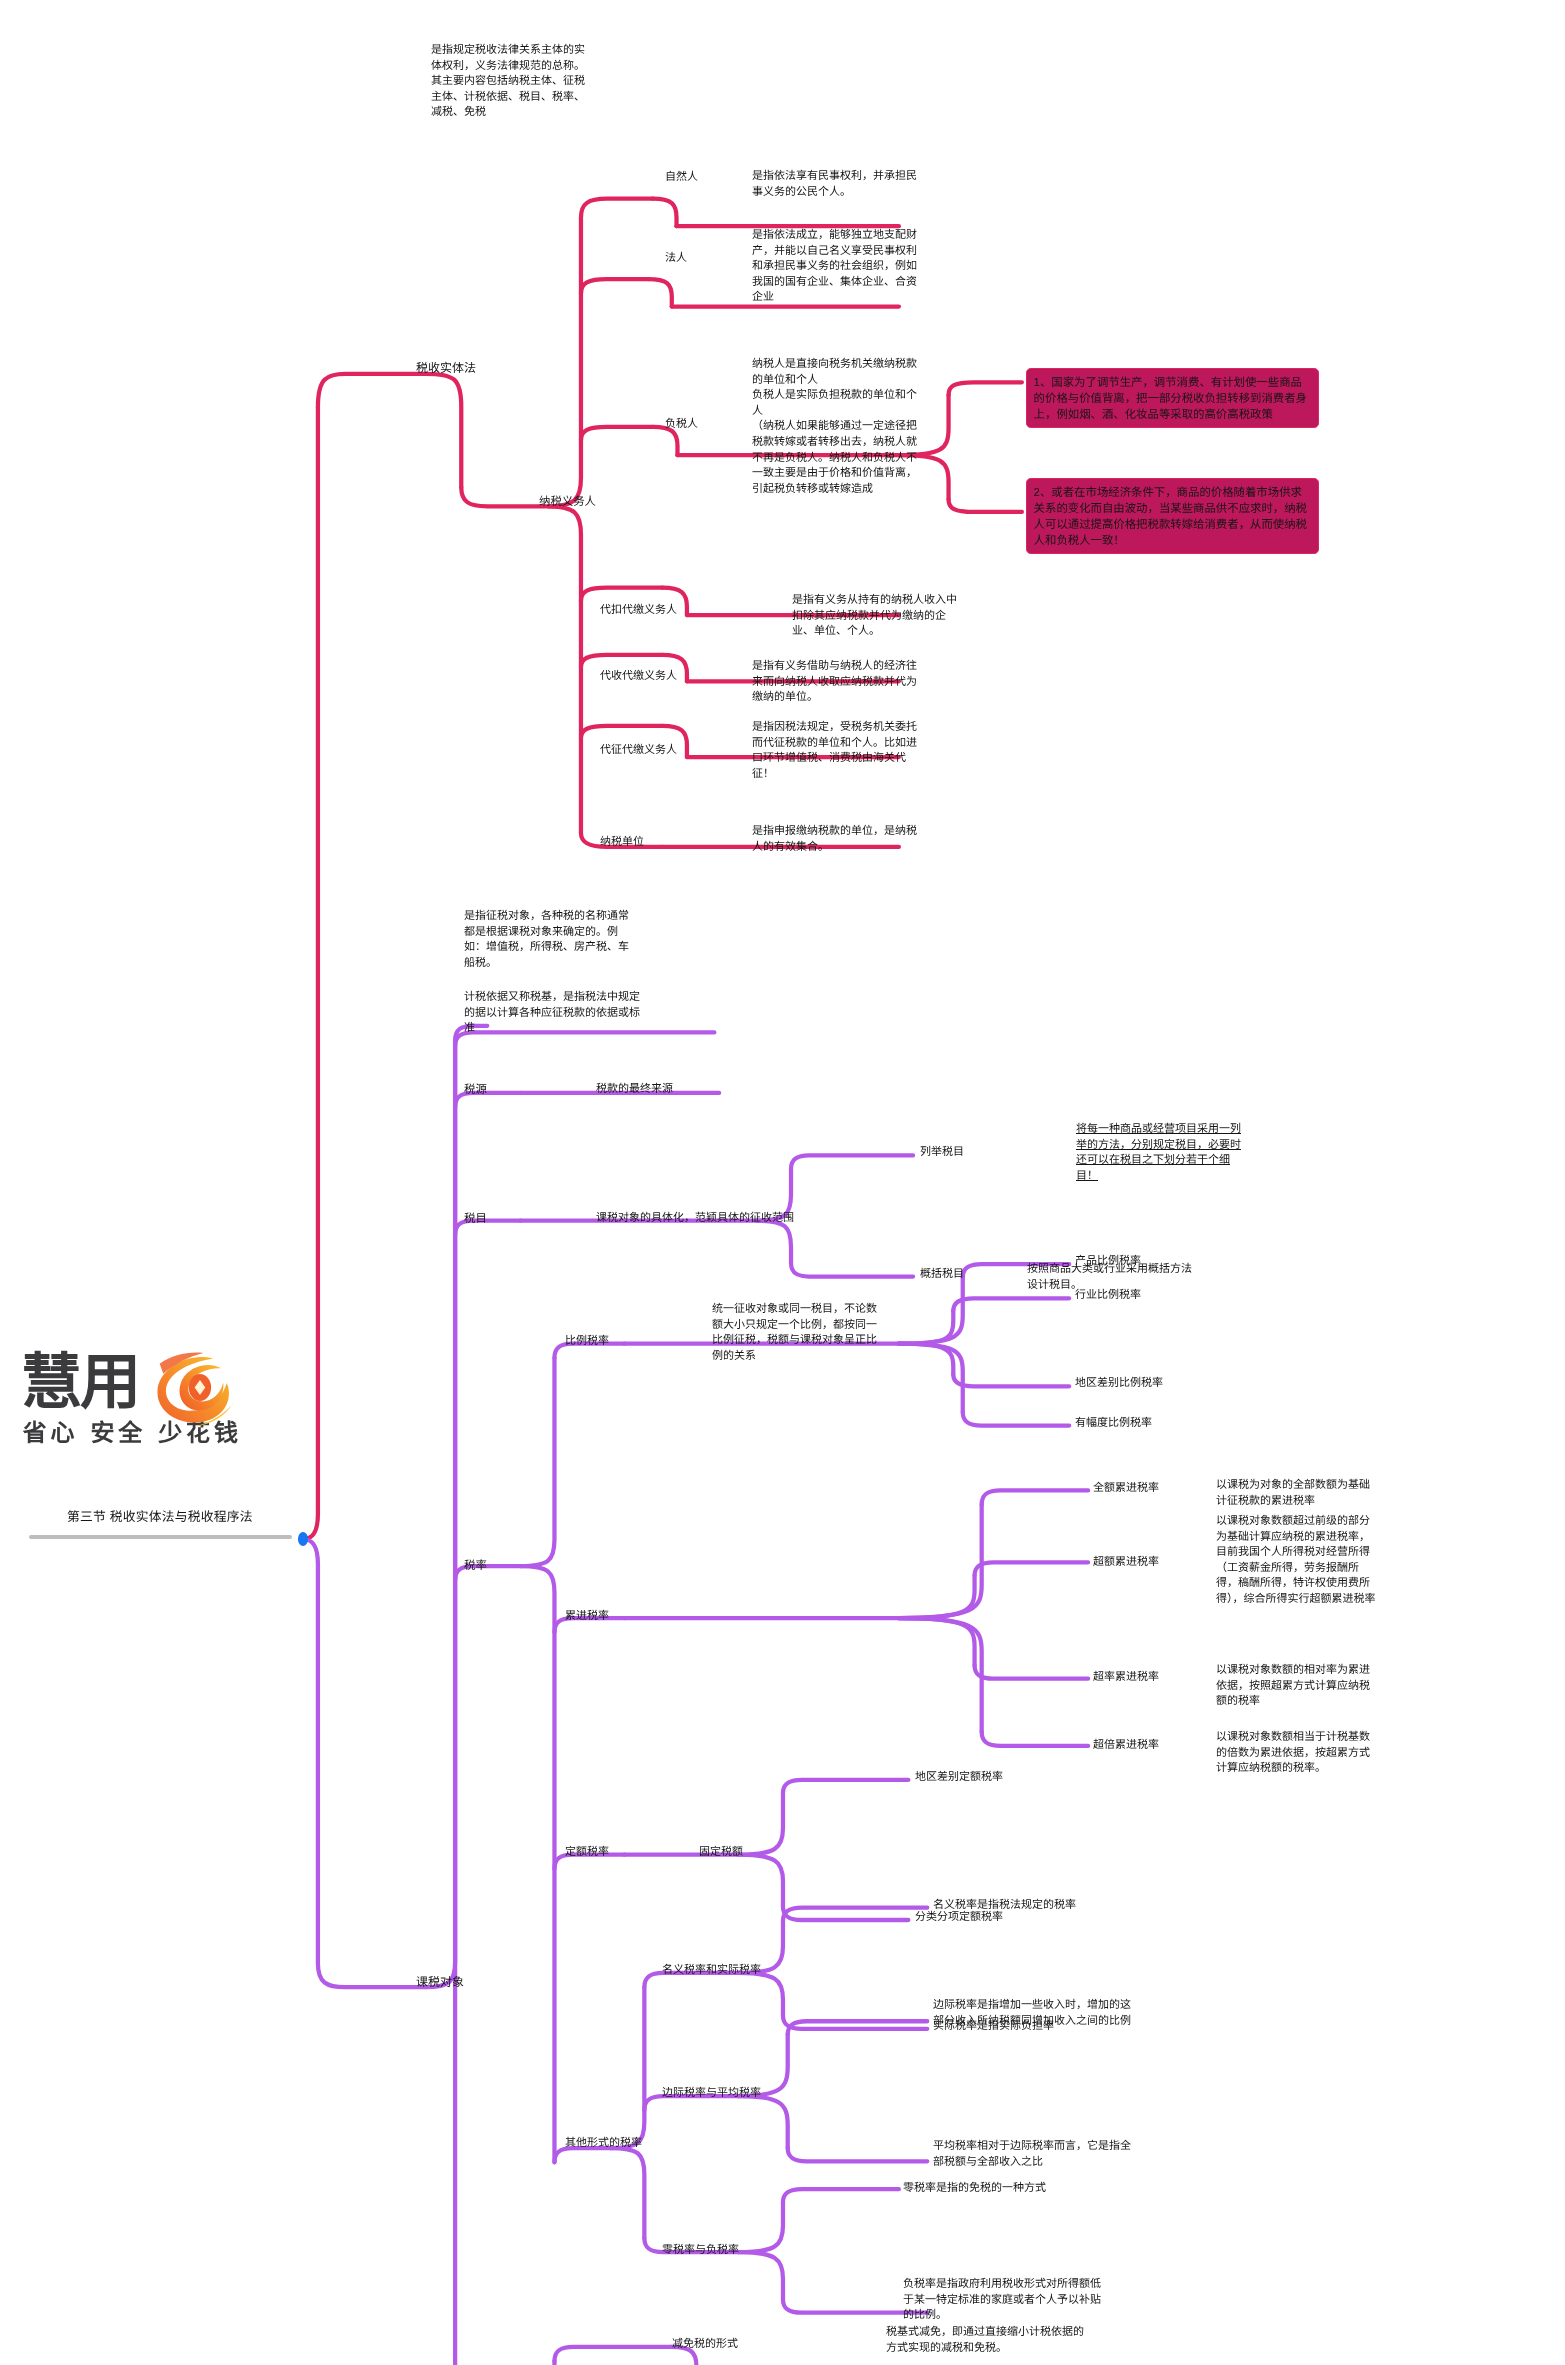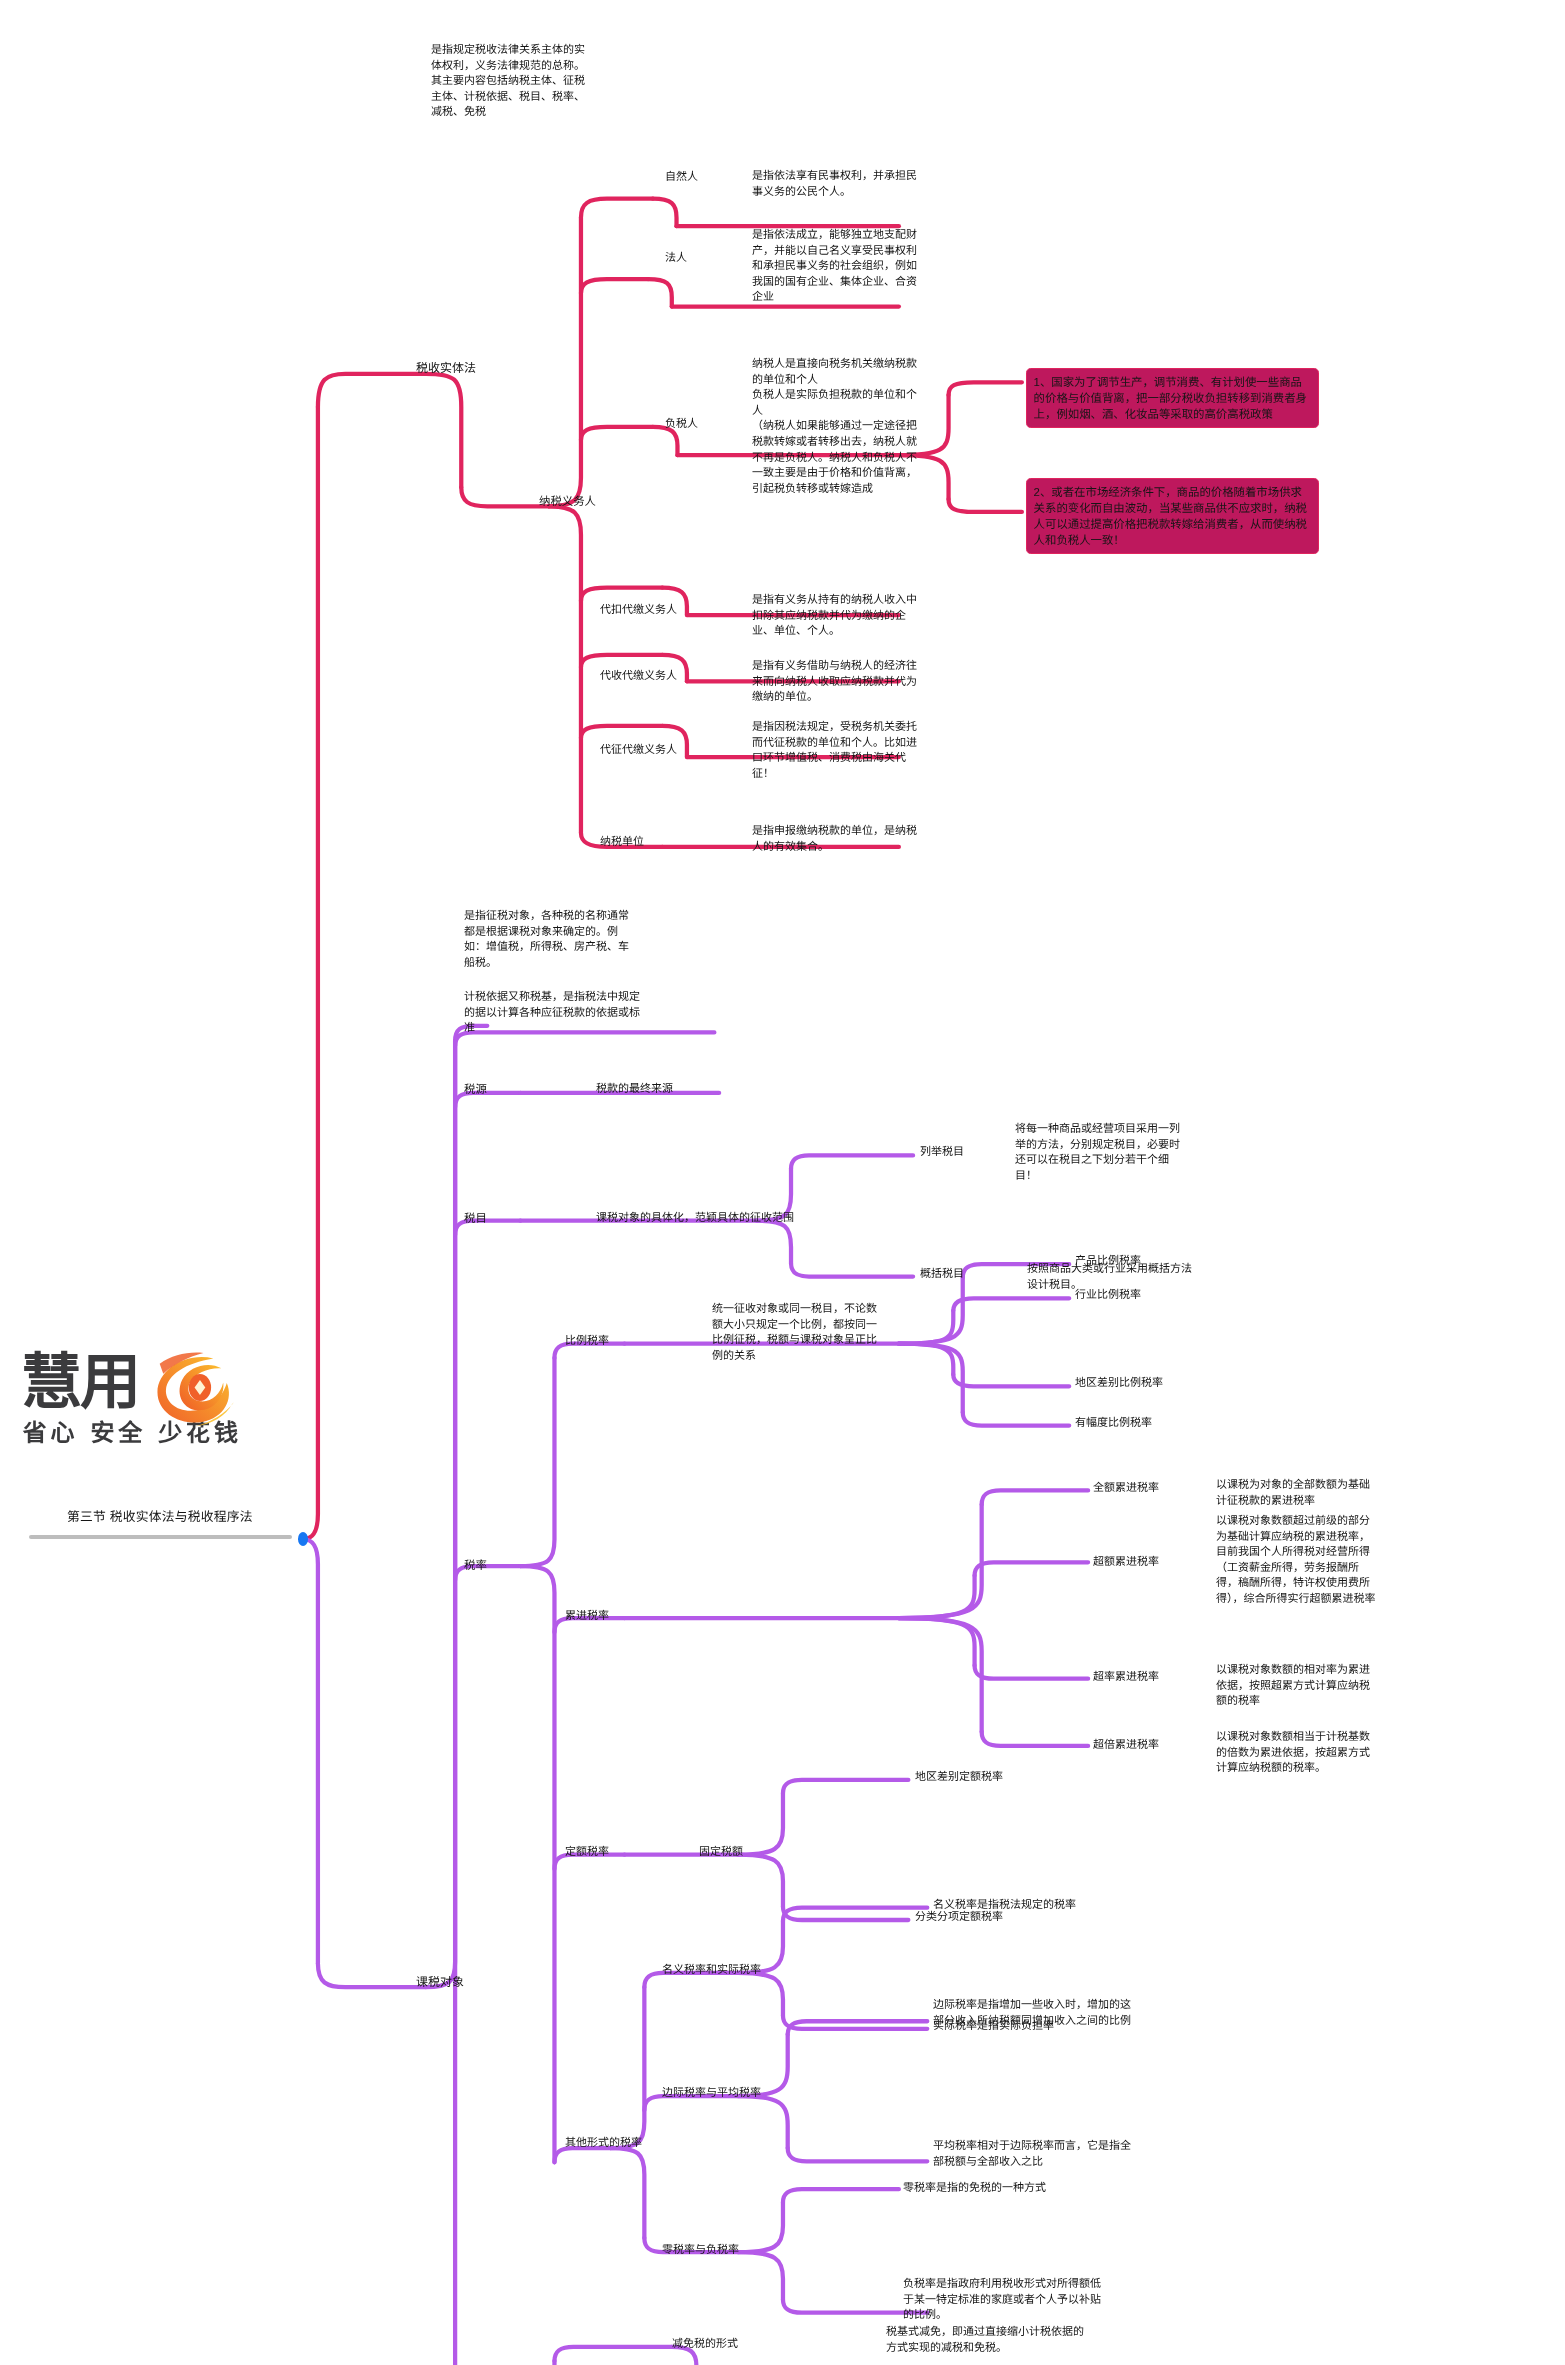--- a/index.html
+++ b/index.html
@@ -305,21 +305,21 @@
   <div class="node note" style="left:752px;top:227px;width:173px;">是指依法成立，能够独立地支配财产，并能以自己名义享受民事权利和承担民事义务的社会组织，例如我国的国有企业、集体企业、合资企业</div>
 
   <div class="node lvl-3" style="left:665px;top:416px;width:85px;">负税人</div>
   <div class="node note" style="left:752px;top:356px;width:175px;">纳税人是直接向税务机关缴纳税款的单位和个人
 负税人是实际负担税款的单位和个人
 （纳税人如果能够通过一定途径把税款转嫁或者转移出去，纳税人就不再是负税人。纳税人和负税人不一致主要是由于价格和价值背离，引起税负转移或转嫁造成</div>
   <div class="node note-boxed" style="left:1026px;top:368px;width:293px;">1、国家为了调节生产，调节消费、有计划使一些商品的价格与价值背离，把一部分税收负担转移到消费者身上，例如烟、酒、化妆品等采取的高价高税政策</div>
   <div class="node note-boxed" style="left:1026px;top:478px;width:293px;">2、或者在市场经济条件下，商品的价格随着市场供求关系的变化而自由波动，当某些商品供不应求时，纳税人可以通过提高价格把税款转嫁给消费者，从而使纳税人和负税人一致！</div>
 
   <div class="node lvl-3" style="left:600px;top:602px;width:123px;font-family:Liberation Serif, serif;">代扣代缴义务人</div>
-  <div class="node note" style="left:752px;top:592px;width:175px;font-family:Liberation Serif, serif;">是指有义务从持有的纳税人收入中扣除其应纳税款并代为缴纳的企业、单位、个人。</div>
+  <div class="node note" style="left:792px;top:592px;width:175px;font-family:Liberation Serif, serif;">是指有义务从持有的纳税人收入中扣除其应纳税款并代为缴纳的企业、单位、个人。</div>
 
   <div class="node lvl-3" style="left:600px;top:668px;width:123px;">代收代缴义务人</div>
   <div class="node note" style="left:752px;top:658px;width:175px;">是指有义务借助与纳税人的经济往来而向纳税人收取应纳税款并代为缴纳的单位。</div>
 
   <div class="node lvl-3" style="left:600px;top:742px;width:123px;">代征代缴义务人</div>
   <div class="node note" style="left:752px;top:719px;width:175px;">是指因税法规定，受税务机关委托而代征税款的单位和个人。比如进口环节增值税、消费税由海关代征！</div>
 
   <div class="node lvl-3" style="left:600px;top:834px;width:123px;">纳税单位</div>
   <div class="node note" style="left:752px;top:823px;width:175px;">是指申报缴纳税款的单位，是纳税人的有效集合。</div>
 
@@ -327,21 +327,21 @@
   <div class="node note" style="left:464px;top:908px;width:175px;">是指征税对象，各种税的名称通常都是根据课税对象来确定的。例如：增值税，所得税、房产税、车船税。</div>
 
   <div class="node note" style="left:464px;top:989px;width:185px;">计税依据又称税基，是指税法中规定的据以计算各种应征税款的依据或标准</div>
 
   <div class="node lvl-2" style="left:464px;top:1081px;width:66px;">税源</div>
   <div class="node note" style="left:596px;top:1081px;width:142px;">税款的最终来源</div>
 
   <div class="node lvl-2" style="left:464px;top:1210px;width:66px;">税目</div>
   <div class="node note" style="left:596px;top:1210px;width:199px;">课税对象的具体化，范颖具体的征收范围</div>
   <div class="node lvl-3" style="left:920px;top:1144px;width:85px;">列举税目</div>
-  <div class="node note" style="left:1015px;top:1121px;width:175px;">将每一种商品或经营项目采用一列举的方法，分别规定税目，必要时还可以在税目之下划分若干个细目！</div>
+  <div class="node note" style="left:1076px;top:1121px;width:175px;text-decoration:underline;">将每一种商品或经营项目采用一列举的方法，分别规定税目，必要时还可以在税目之下划分若干个细目！</div>
   <div class="node lvl-3" style="left:920px;top:1266px;width:85px;">概括税目</div>
   <div class="node note" style="left:1027px;top:1261px;width:175px;">按照商品大类或行业采用概括方法设计税目。</div>
 
   <div class="node lvl-2" style="left:464px;top:1557px;width:66px;">税率</div>
 
   <div class="node lvl-3" style="left:565px;top:1333px;width:85px;">比例税率</div>
   <div class="node note" style="left:712px;top:1301px;width:175px;">统一征收对象或同一税目，不论数额大小只规定一个比例，都按同一比例征税，税额与课税对象呈正比例的关系</div>
   <div class="node lvl-4" style="left:1075px;top:1253px;width:123px;">产品比例税率</div>
   <div class="node lvl-4" style="left:1075px;top:1287px;width:123px;">行业比例税率</div>
   <div class="node lvl-4" style="left:1075px;top:1375px;width:142px;">地区差别比例税率</div>

